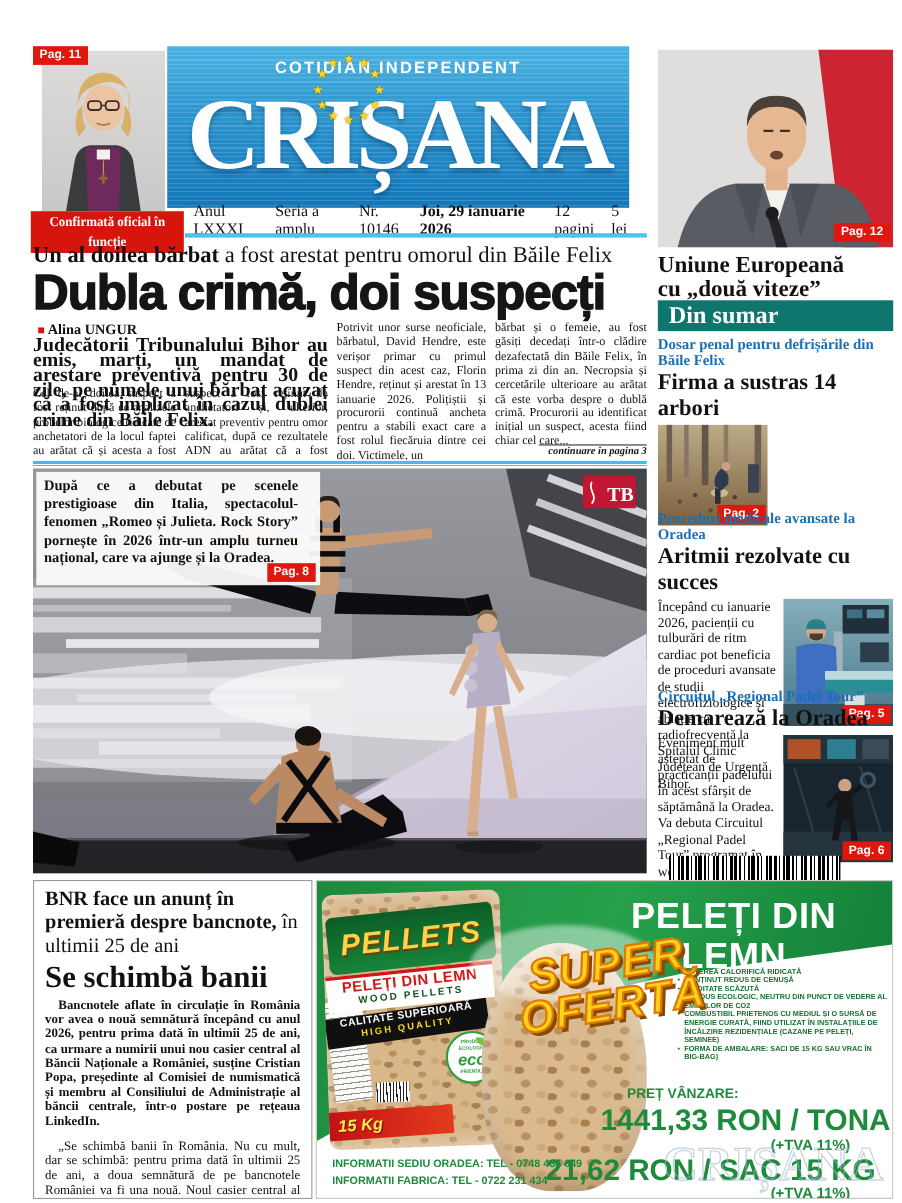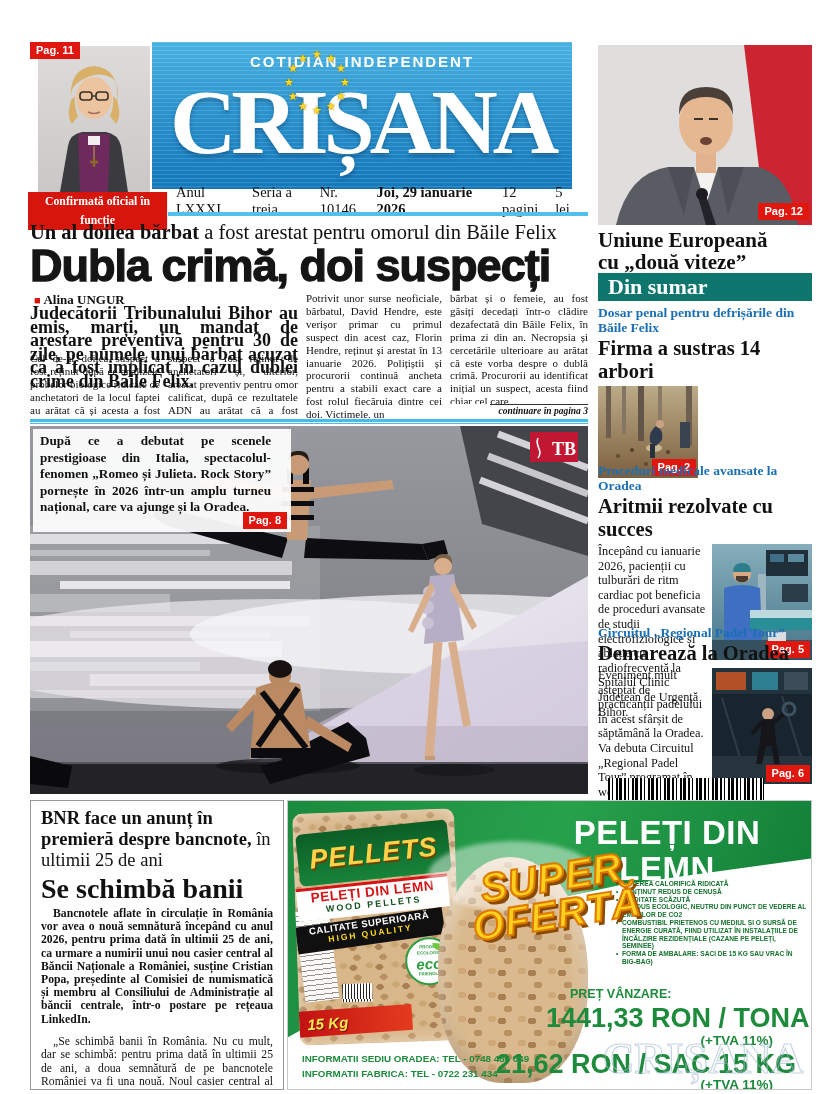--- a/index.html
+++ b/index.html
@@ -182,21 +182,21 @@
     <span class="star" style="left:136px;top:49px">★</span>
     <span class="star" style="left:132px;top:35px">★</span>
     <span class="star" style="left:136px;top:21px">★</span>
     <span class="star" style="left:146px;top:11px">★</span>
     <span class="star" style="left:160px;top:7px">★</span>
     <span class="star" style="left:174px;top:11px">★</span>
     <span class="star" style="left:184px;top:21px">★</span>
   </div>
   <div class="issue-strip abs" style="left:168px;top:189px;width:420px;height:23px">
     <span>Anul LXXXI</span>
-    <span>Seria a treia</span>
+    <span>Seria a amplu</span>
     <span>Nr. 10146</span>
     <span class="b">Joi, 29 ianuarie 2026</span>
     <span>12 pagini</span>
     <span>5 lei</span>
   </div>
   <div class="cyan-rule abs" style="left:168px;top:212px;width:420px;height:4px"></div>
 
   <div class="kicker1 abs" style="left:30px;top:221px;width:558px">
     <span class="b">Un al doilea bărbat</span><span> a fost arestat pentru omorul din Băile Felix</span>
   </div>

